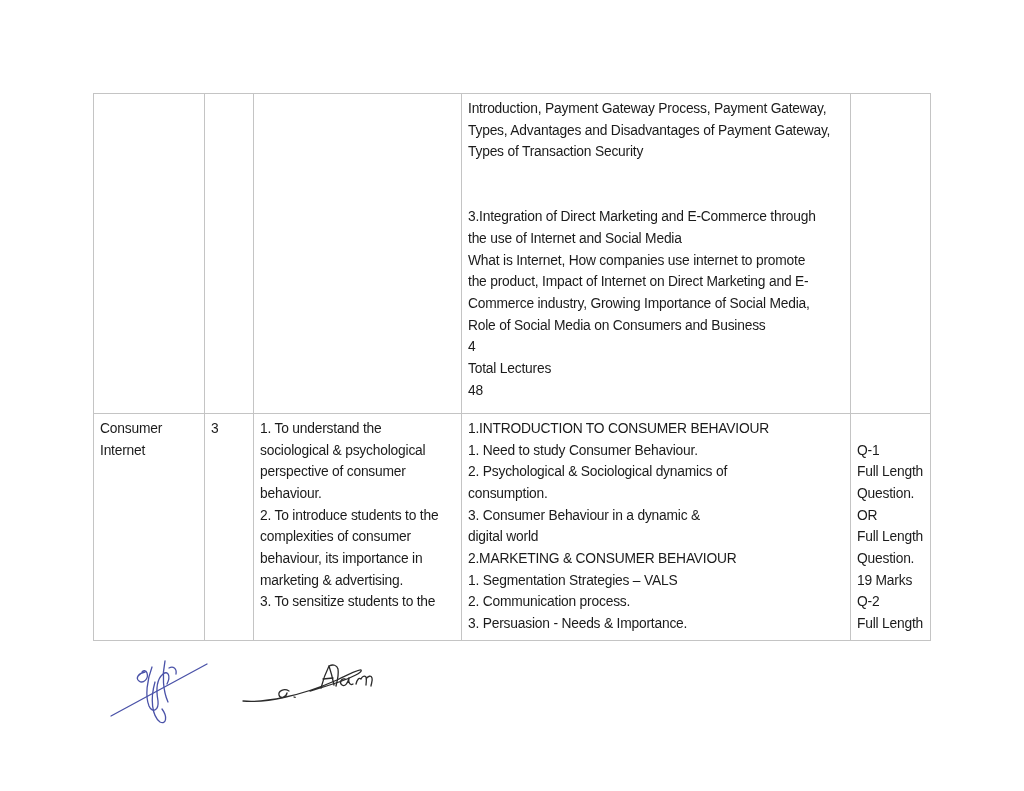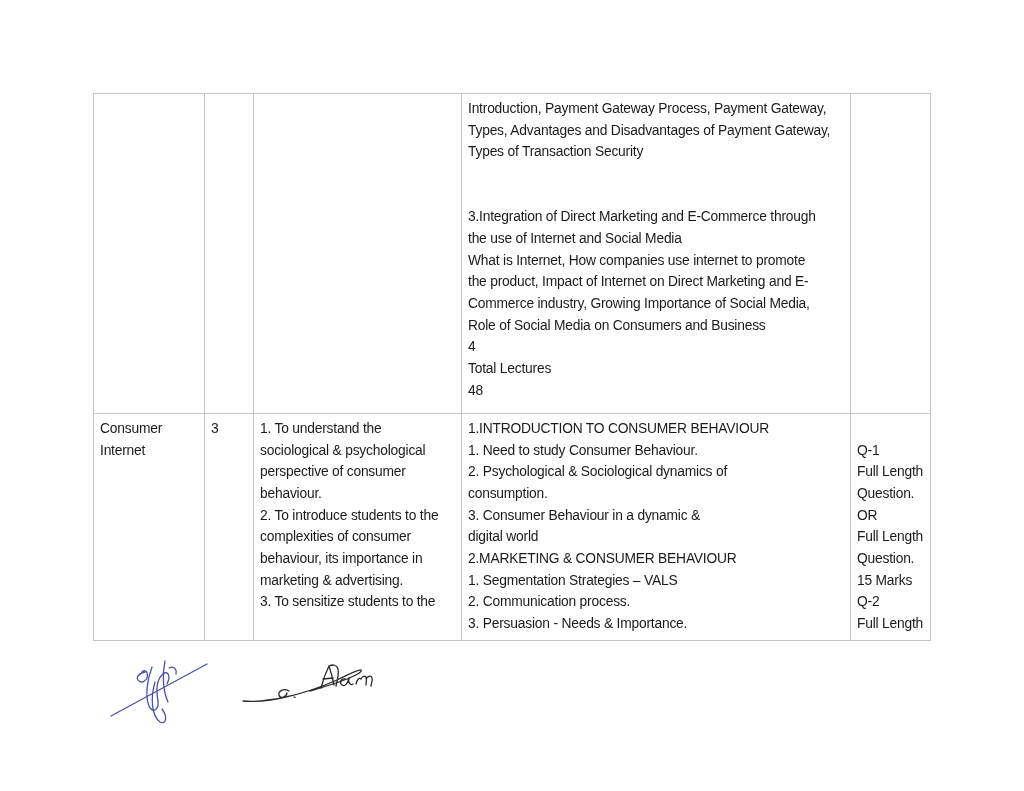--- a/index.html
+++ b/index.html
@@ -111,21 +111,21 @@
 1. Segmentation Strategies – VALS
 2. Communication process.
 3. Persuasion - Needs &amp; Importance.</td>
         <td>
 Q-1
 Full Length
 Question.
 OR
 Full Length
 Question.
-15 Marks
+19 Marks
 Q-2
 Full Length</td>
       </tr>
     </tbody>
   </table>
 
   <svg class="sig sig-blue" viewBox="0 0 110 85">
     <g fill="none" stroke-width="1.3" stroke-linecap="round" stroke-linejoin="round" stroke="#4a52a8">
       <path d="M8,68 L104,16"></path>
       <path d="M42,24 C36,25 32,30 36,33 C40,36 46,31 44,25 C43,22 40,22 39,24"></path>

